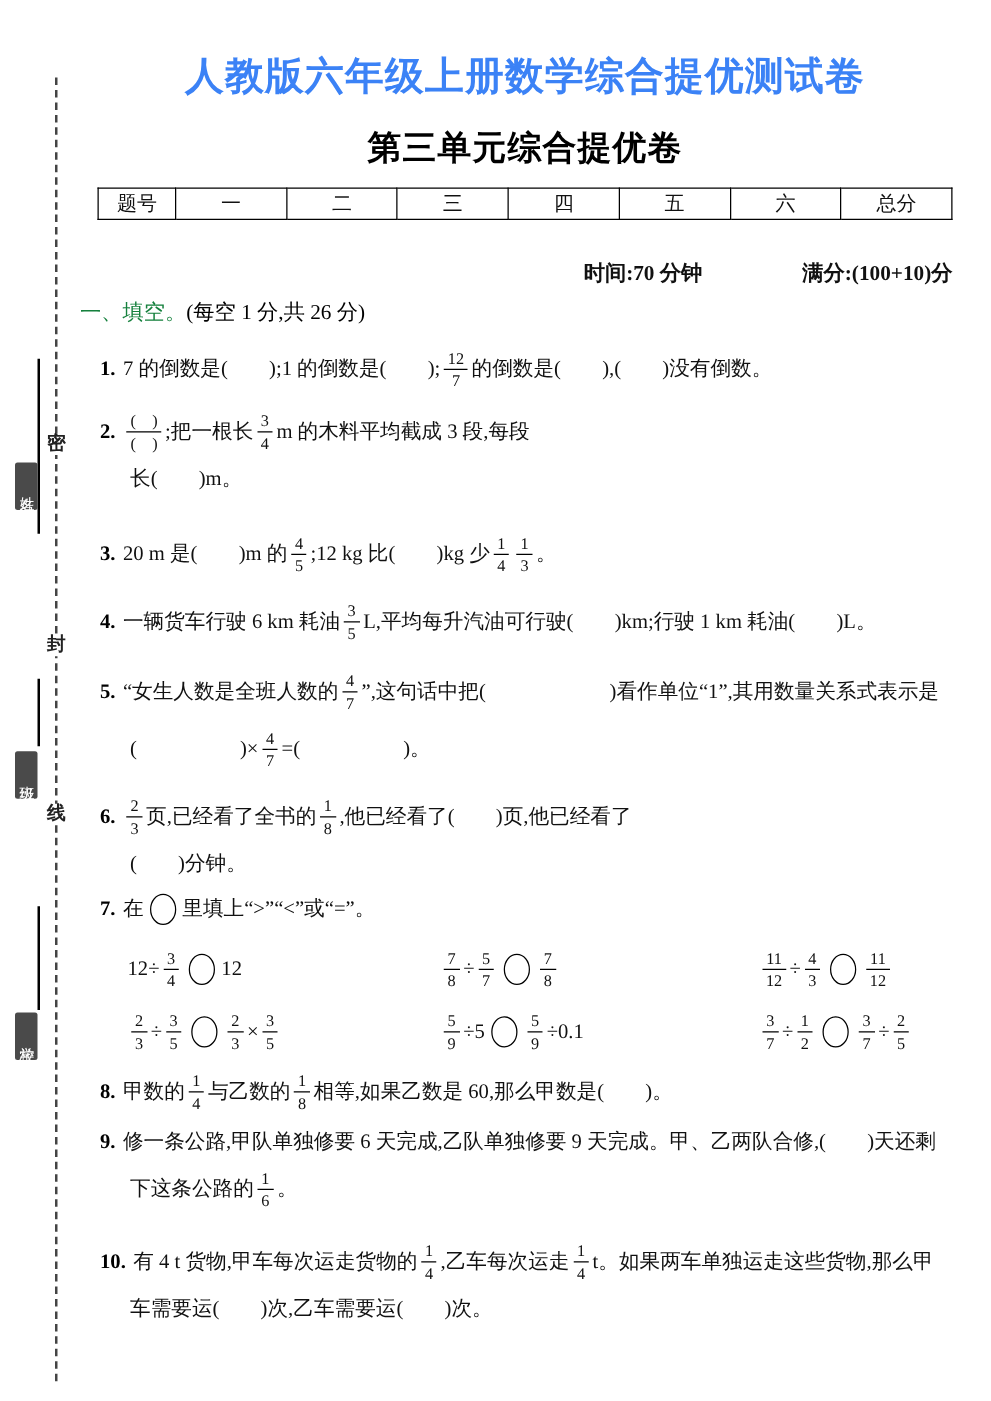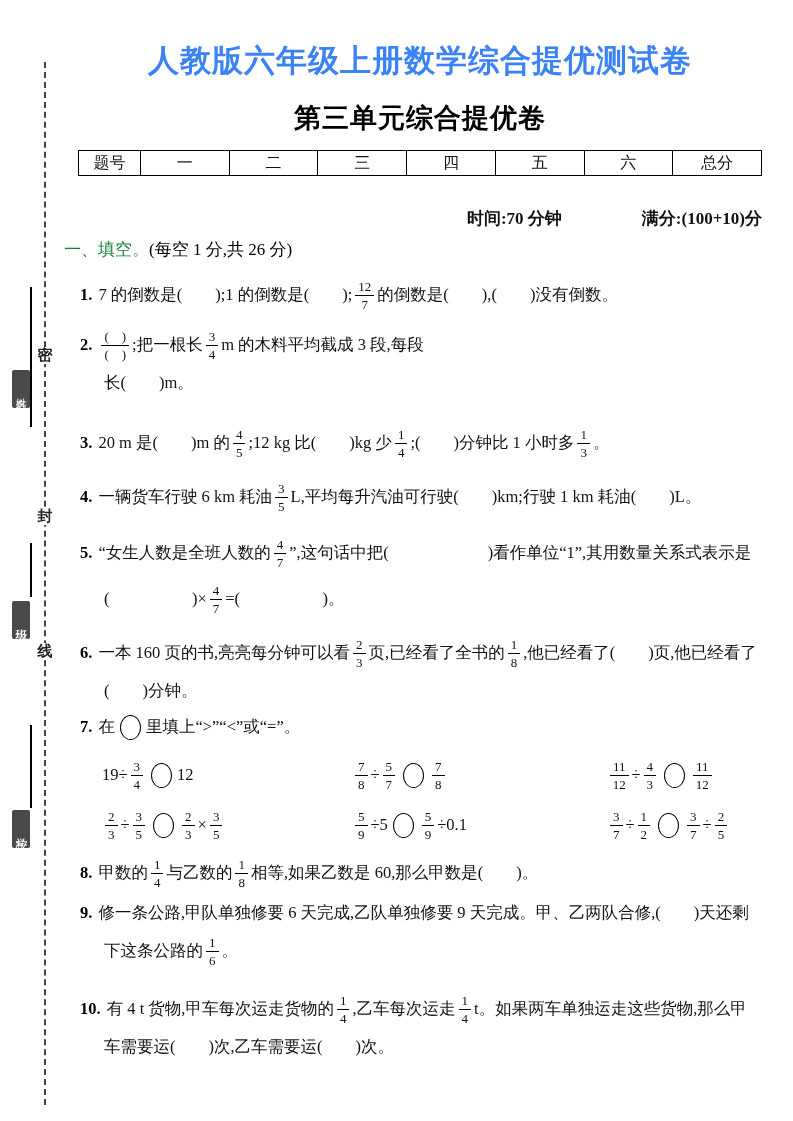--- a/index.html
+++ b/index.html
@@ -185,21 +185,20 @@
         <span>20 m 是(　　)m 的</span>
         <span class="frac">
           <span class="fn">4</span>
           <span class="fd">5</span>
         </span>
         <span>;12 kg 比(　　)kg 少</span>
         <span class="frac">
           <span class="fn">1</span>
           <span class="fd">4</span>
         </span>
-        <span>;(　　)分钟比 1 小时多</span>
         <span class="frac">
           <span class="fn">1</span>
           <span class="fd">3</span>
         </span>
         <span>。</span>
       </div>
     </div>
   <div class="q" id="q3" style="top:474px">
       <div class="qline tall">
         <span class="qnum">4.</span>
@@ -226,21 +225,20 @@
         <span class="frac">
           <span class="fn">4</span>
           <span class="fd">7</span>
         </span>
         <span>=(　　　　　)。</span>
       </div>
     </div>
   <div class="q" id="q5" style="top:630px">
       <div class="qline tall">
         <span class="qnum">6.</span>
-        <span>一本 160 页的书,亮亮每分钟可以看</span>
         <span class="frac">
           <span class="fn">2</span>
           <span class="fd">3</span>
         </span>
         <span>页,已经看了全书的</span>
         <span class="frac">
           <span class="fn">1</span>
           <span class="fd">8</span>
         </span>
         <span>,他已经看了(　　)页,他已经看了</span>
@@ -252,21 +250,21 @@
   <div class="q" id="q6" style="top:712px">
       <div class="qline">
         <span class="qnum">7.</span>
         <span>在</span>
         <span class="circle"></span>
         <span>里填上“&gt;”“&lt;”或“=”。</span>
       </div>
     </div>
   <div class="cmp-row" id="row70" style="top:752px">
       <div class="cmp-cell">
-        <span>19÷</span>
+        <span>12÷</span>
         <span class="frac">
           <span class="fn">3</span>
           <span class="fd">4</span>
         </span>
         <span class="circle"></span>
         <span>12</span>
       </div>
       <div class="cmp-cell">
         <span class="frac">
           <span class="fn">7</span>

